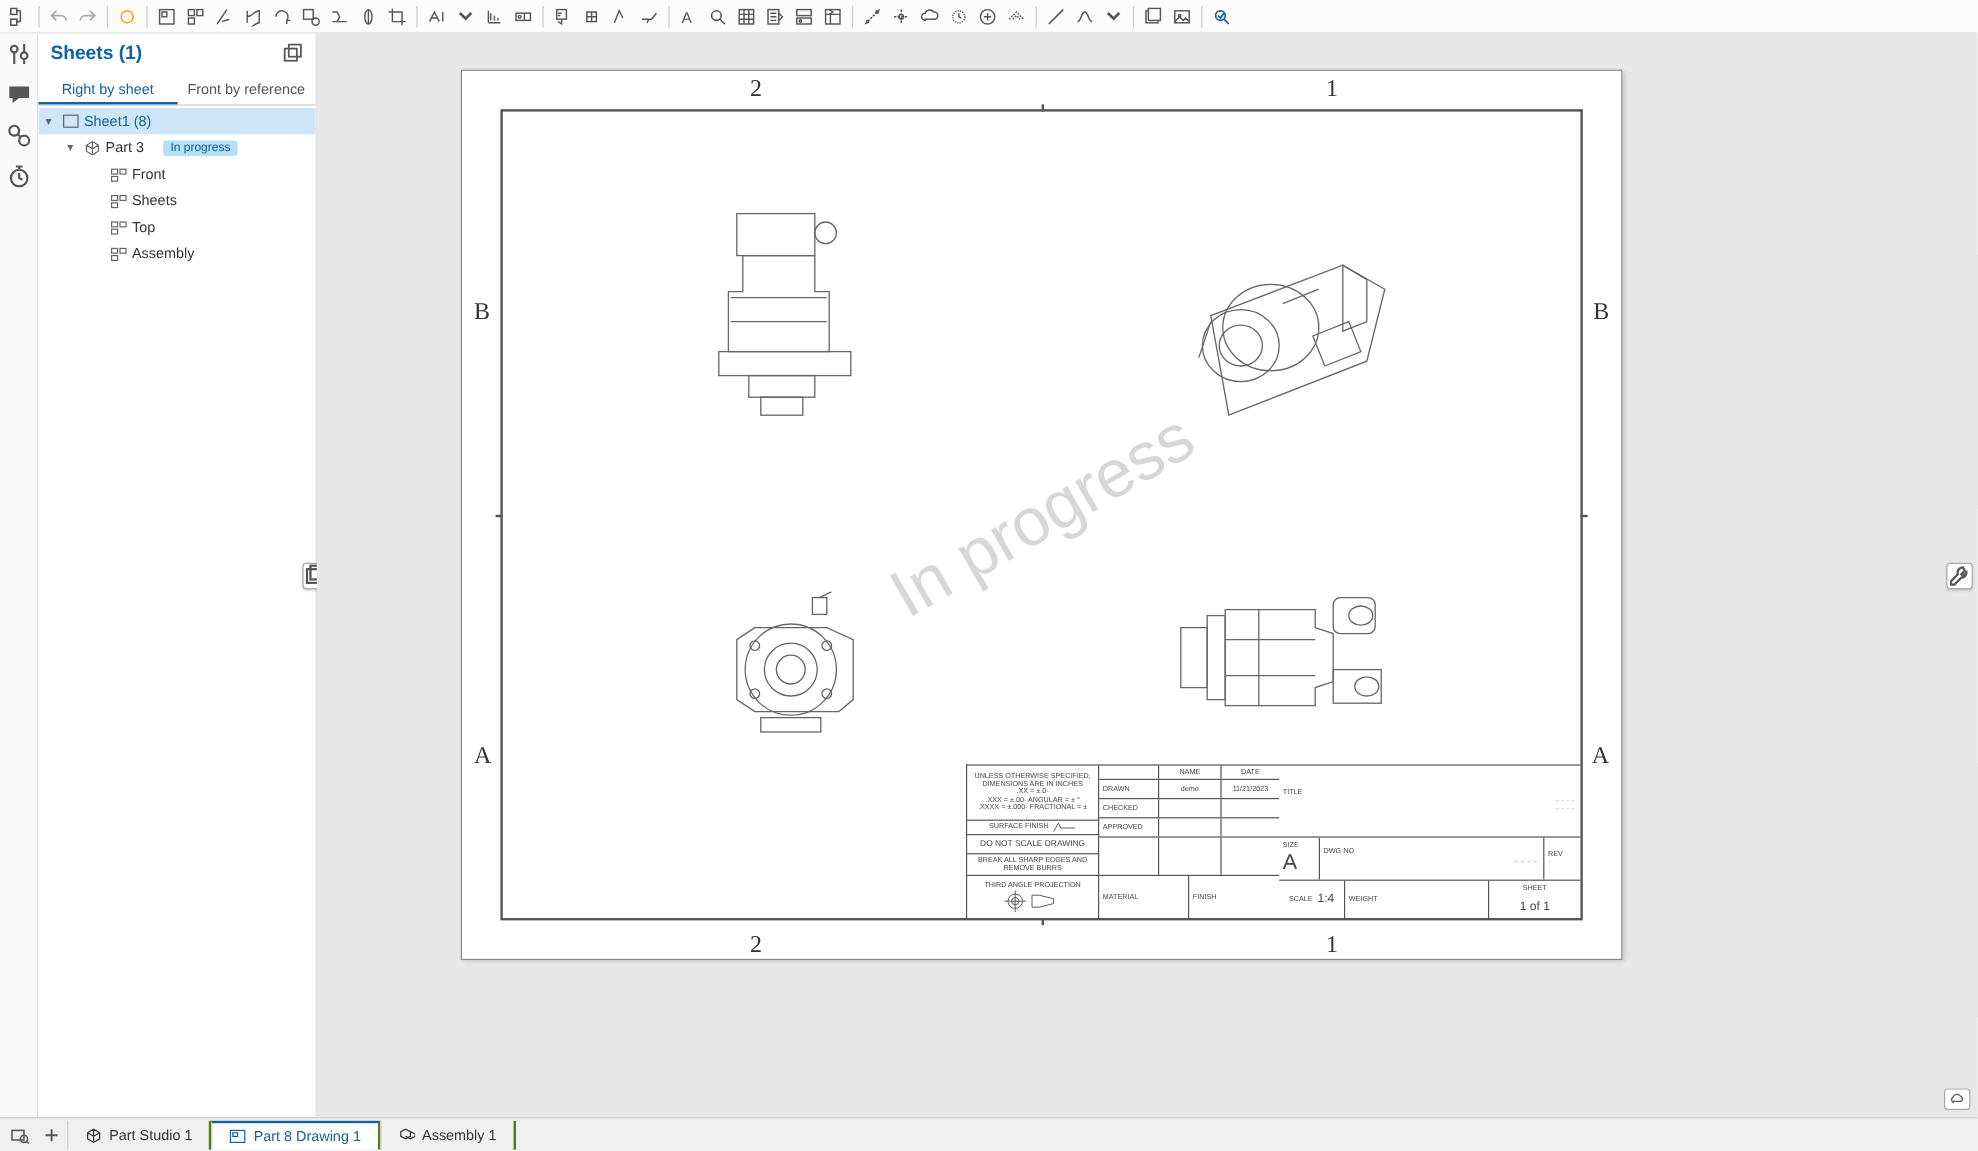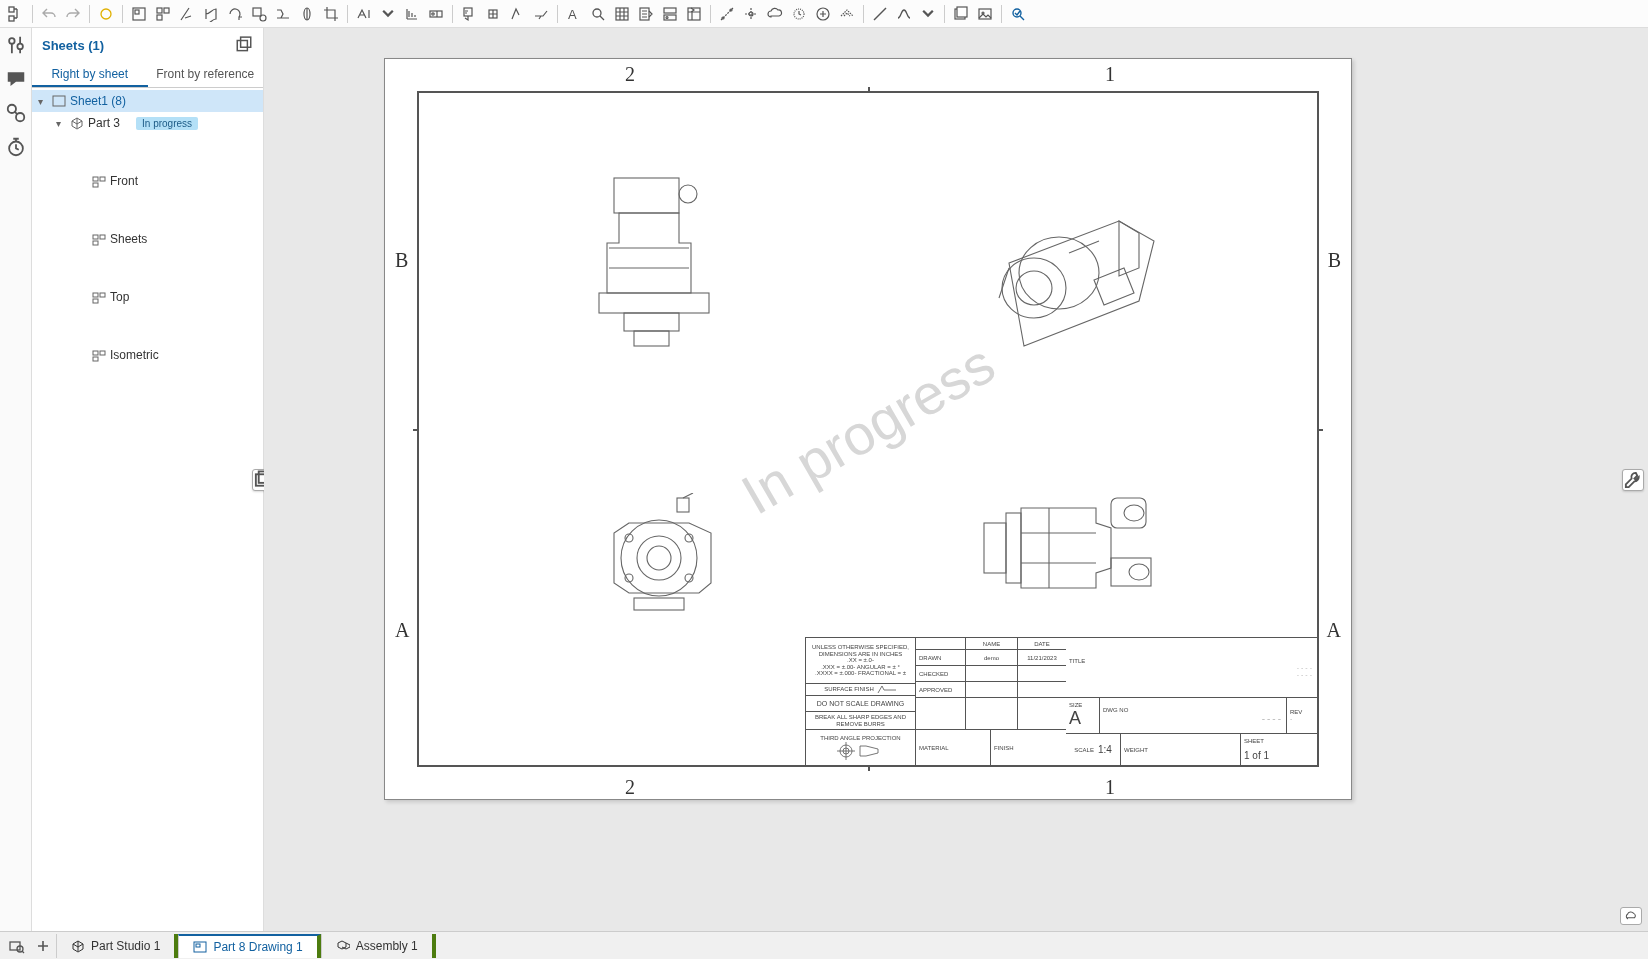--- a/index.html
+++ b/index.html
@@ -10,33 +10,33 @@
 .topbar .tb-btn { width:24px; height:24px; display:flex; align-items:center; justify-content:center; cursor:pointer; color:#555; }
 .topbar .tb-btn svg { width:16px; height:16px; }
 .topbar .sep { width:1px; height:18px; background:#ccc; margin:0 4px; }
 
 
 .leftrail { position:absolute; left:0; top:28px; bottom:28px; width:32px; border-right:1px solid #ddd; background:#fafafa; display:flex; flex-direction:column; align-items:center; padding-top:6px; gap:12px; }
 .leftrail .rail-btn { width:22px; height:22px; display:flex; align-items:center; justify-content:center; cursor:pointer; color:#555; }
 
 
 .sheets { position:absolute; left:32px; top:28px; bottom:28px; width:232px; background:#fff; border-right:1px solid #ddd; display:flex; flex-direction:column; }
-.sheets-hdr { height:34px; display:flex; align-items:center; justify-content:space-between; padding:0 10px; font-size:13px; font-weight:bold; color:#1261a0; }
+.sheets-hdr { height:34px; display:flex; align-items:center; justify-content:space-between; padding:0 10px; font-size:16px; font-weight:bold; color:#1261a0; }
 .sheets-hdr .pop { width:18px; height:18px; cursor:pointer; color:#555; }
 .sheets-tabs { display:flex; height:26px; border-bottom:1px solid #ccc; font-size:12px; }
 .sheets-tabs .tab { flex:1; display:flex; align-items:center; justify-content:center; cursor:pointer; color:#555; border-bottom:2px solid transparent; }
 .sheets-tabs .tab.active { color:#1261a0; border-bottom-color:#1261a0; }
 .tree { flex:1; overflow:auto; font-size:12px; color:#333; padding-top:2px; }
 .tree-row { display:flex; align-items:center; height:22px; gap:4px; padding-left:6px; cursor:pointer; }
 .tree-row.sel { background:#cfe6f9; color:#1261a0; }
 .tree-row .chev { width:10px; font-size:10px; color:#666; }
 .tree-row .ico { width:14px; height:14px; display:flex; align-items:center; justify-content:center; color:#666; }
 .tree-row .badge { background:#b4e0f7; color:#1d5b86; font-size:10px; padding:1px 6px; border-radius:2px; }
 .tree .ind1 { padding-left:24px; }
-.tree .ind2 { padding-left:60px;margin-top:36px; }
+.tree .ind2 { padding-left:60px; }
 
 
 .canvas { position:absolute; left:264px; right:0; top:28px; bottom:28px; background:#e8e8e8; overflow:hidden; }
 .paper { position:absolute; left:120px; top:30px; width:968px; height:742px; background:#fff; border:1px solid #888; box-shadow:2px 2px 4px rgba(0,0,0,.15); }
 .frame { position:absolute; left:32px; top:32px; right:32px; bottom:32px; border:2px solid #555; }
 .flbl { position:absolute; font-size:20px; color:#333; font-family:serif; }
 .wm { position:absolute; left:50%; top:50%; transform:translate(-50%,-50%) rotate(-30deg); font-size:56px; color:#d7d7d7; font-weight:300; pointer-events:none; white-space:nowrap; }
 .viewimg { position:absolute; color:#777; }
 
 
@@ -52,21 +52,21 @@
 .tblock .hdr7 { font-size:6px; text-transform:uppercase; }
 .tblock .big { font-size:18px; font-weight:normal; }
 
 
 .colhandle { position:absolute; left:264px; top:50%; transform:translate(-12px,-50%); width:22px; height:22px; background:#fff; border:1px solid #aaa; border-radius:3px; display:flex; align-items:center; justify-content:center; cursor:pointer; color:#555; box-shadow:0 1px 2px rgba(0,0,0,.15); }
 .righthandle { position:absolute; right:4px; top:50%; transform:translateY(-50%); width:22px; height:22px; background:#fff; border:1px solid #aaa; border-radius:3px; display:flex; align-items:center; justify-content:center; cursor:pointer; color:#555; box-shadow:0 1px 2px rgba(0,0,0,.15); }
 
 
 .tabbar { position:absolute; left:0; right:0; bottom:0; height:28px; background:#f0f0f0; border-top:1px solid #ccc; display:flex; align-items:center; padding-left:4px; gap:0; }
 .tabbar .tb-ic { width:26px; height:24px; display:flex; align-items:center; justify-content:center; cursor:pointer; color:#555; }
-.tabbar .doc-tab { height:24px; padding:0 14px; display:flex; align-items:center; gap:6px; font-size:12px; color:#333; background:#f0f0f0; border-left:1px solid #ccc; border-right:4px solid #4d7c0f; cursor:pointer; }
+.tabbar .doc-tab { height:24px; padding:0 14px; display:flex; align-items:center; gap:6px; font-size:12px; color:#333; background:#f0f0f0; border-left:1px solid #ccc; border-right:2px solid #4d7c0f; cursor:pointer; }
 .tabbar .doc-tab.active { background:#fff; color:#1261a0; border-top:2px solid #1261a0; }
 .tabbar .doc-tab .ico { width:14px; height:14px; }
 .tabbar .spacer { flex:1; }
 
 .iconbox { width:14px; height:14px; }
 </style>
 </head>
 <body>
 
 <div class="topbar">
@@ -396,21 +396,21 @@
       <span>Top</span>
     </div>
     <div class="tree-row ind2">
       <span class="ico">
           <svg class="iconbox" viewBox="0 0 14 14" fill="none" stroke="currentColor">
             <rect x="1" y="3" width="5" height="4"></rect>
             <rect x="8" y="3" width="5" height="4"></rect>
             <rect x="1" y="9" width="5" height="4"></rect>
           </svg>
         </span>
-      <span>Isometric</span>
+      <span>Assembly</span>
     </div>
   </div>
 </div>
 
 <div class="colhandle">
     <svg viewBox="0 0 14 14" fill="none" stroke="currentColor" stroke-width="1.3">
       <rect x="2" y="3" width="9" height="8"></rect>
       <rect x="4" y="1" width="9" height="8"></rect>
     </svg>
   </div>
@@ -570,21 +570,21 @@
                 <div class="hdr7">REV</div>
                 <div style="color:#bbb;">-</div>
               </div>
           </div>
           <div class="row" style="flex:1;">
             <div class="sc" style="width:55px; flex-direction:row; gap:4px; align-items:center;">
                 <span class="hdr7">SCALE</span>
                 <span style="font-size:10px;">1:4</span>
               </div>
             <div class="sc hdr7" style="width:120px;">WEIGHT</div>
-            <div class="sc" style="flex:1; border-right:none; flex-direction:column; gap:6px; ">
+            <div class="sc" style="flex:1; border-right:none; flex-direction:column; gap:6px; align-items:center;">
                 <span class="hdr7">SHEET</span>
                 <span style="font-size:10px;">1 of 1</span>
               </div>
           </div>
         </div>
       </div>
     </div>
   </div>
 </div>
 

